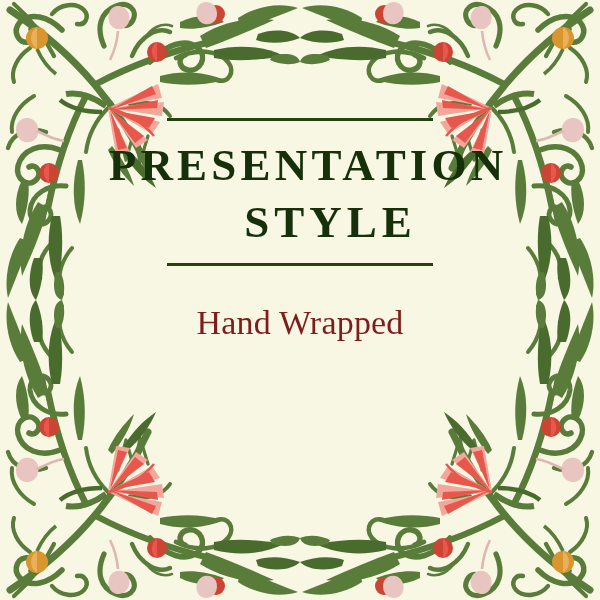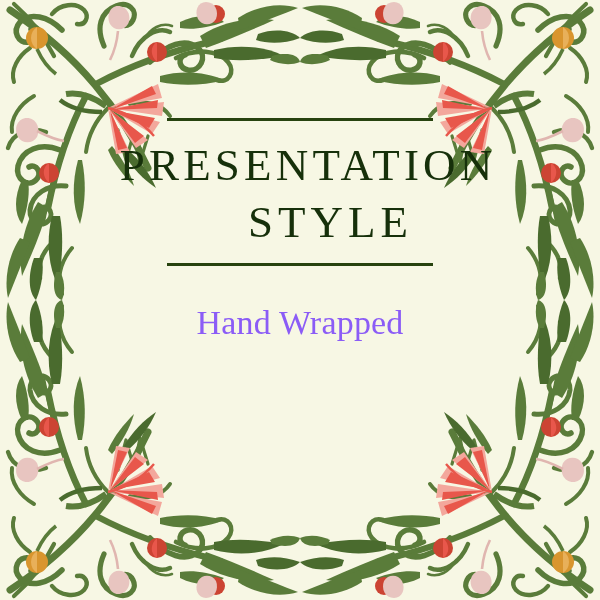--- a/index.html
+++ b/index.html
@@ -53,34 +53,34 @@
     height: 3px;
     margin: 0 auto;
     background: #27430f;
   }
   .rule-top { margin-bottom: 16px; }
   .rule-bottom { margin-top: 13px; }
 
   #title-line1, #title-line2 {
     color: #16300a;
     font-family: "Liberation Serif", "DejaVu Serif", serif;
-    font-weight: 400;
+    font-weight: 700;
     font-size: 45px;
     line-height: 1.26;
     letter-spacing: 4.2px;
     text-indent: 4.2px;
     margin: 0;
     white-space: nowrap;
     padding-left: 12px;
   }
   #title-line2 { letter-spacing: 5px; text-indent: 5px; margin-left: 44px; }
 
   #subtitle {
     margin: 35px 0 0 0;
-    color: #8b5cf6;
+    color: #7f1d1d;
     font-family: "Liberation Serif", "DejaVu Serif", serif;
     font-weight: 400;
     font-size: 34px;
     line-height: 1.27;
     letter-spacing: 0.2px;
   }
   #subtitle .sub-line { display: block; white-space: nowrap; }
 </style>
 </head>
 <body>

